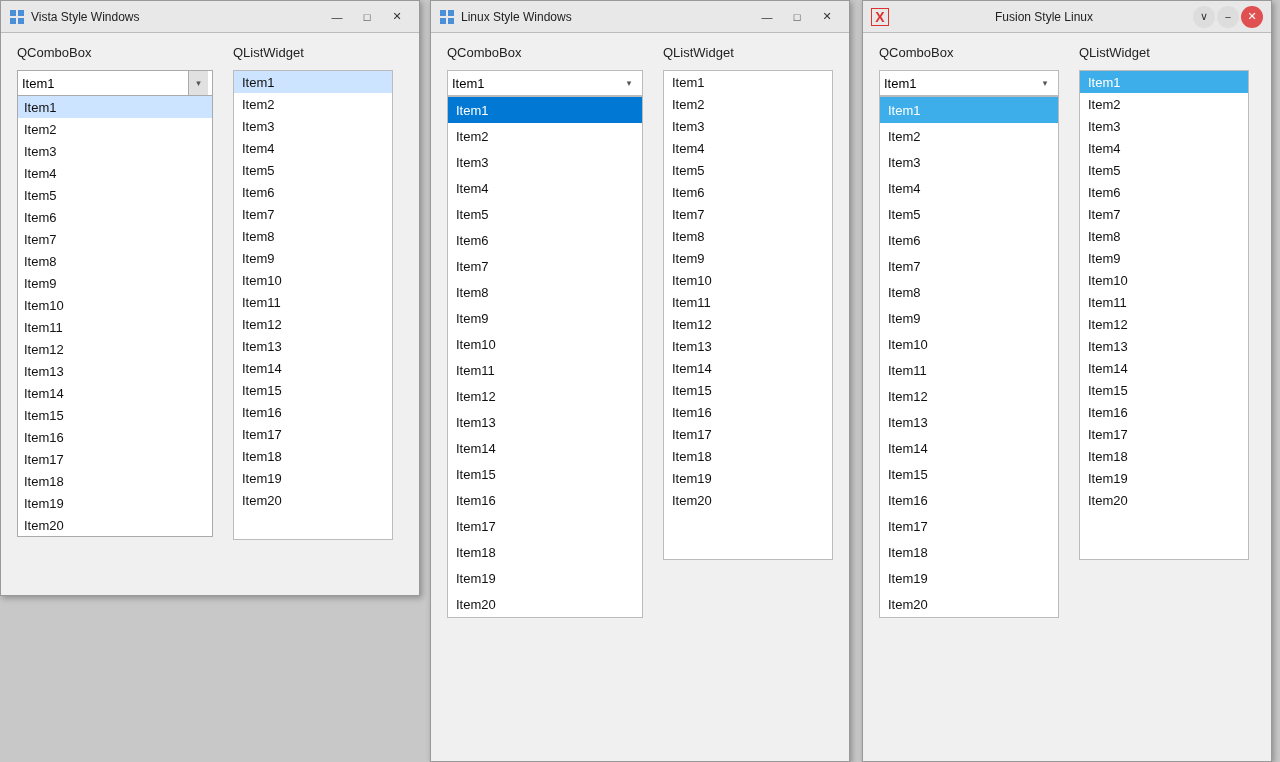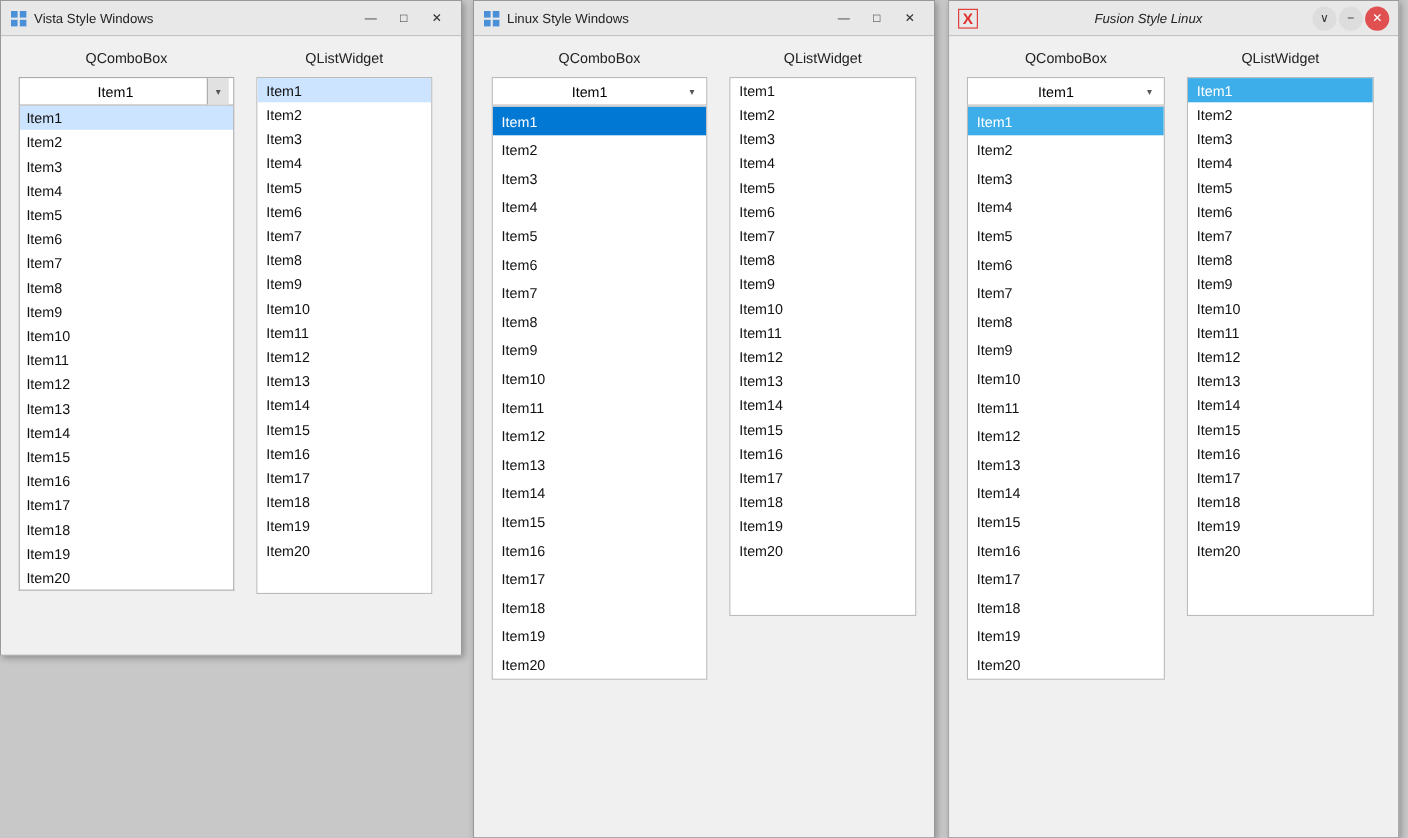--- a/index.html
+++ b/index.html
@@ -71,21 +71,20 @@
       gap: 20px;
       padding: 12px 16px;
       flex: 1;
     }
 
     
     .widget-col {
       display: flex;
       flex-direction: column;
       gap: 8px;
-      text-align: center;
     }
     .widget-label {
       font-size: 13px;
       color: #222;
       margin-bottom: 2px;
     }
 
     
     .win1 {
       width: 420px;
@@ -262,21 +261,20 @@
       background: #e8e8e8;
       border-bottom: 1px solid #bbb;
       flex-shrink: 0;
     }
     .linux-title-bar .ltitle {
       flex: 1;
       text-align: center;
       font-size: 12px;
       font-weight: 500;
       color: #222;
-      font-style: italic;
     }
     .linux-title-bar .linux-ctrls {
       display: flex;
       gap: 2px;
     }
     .linux-title-bar .lctrl {
       width: 22px;
       height: 22px;
       border-radius: 50%;
       border: none;

